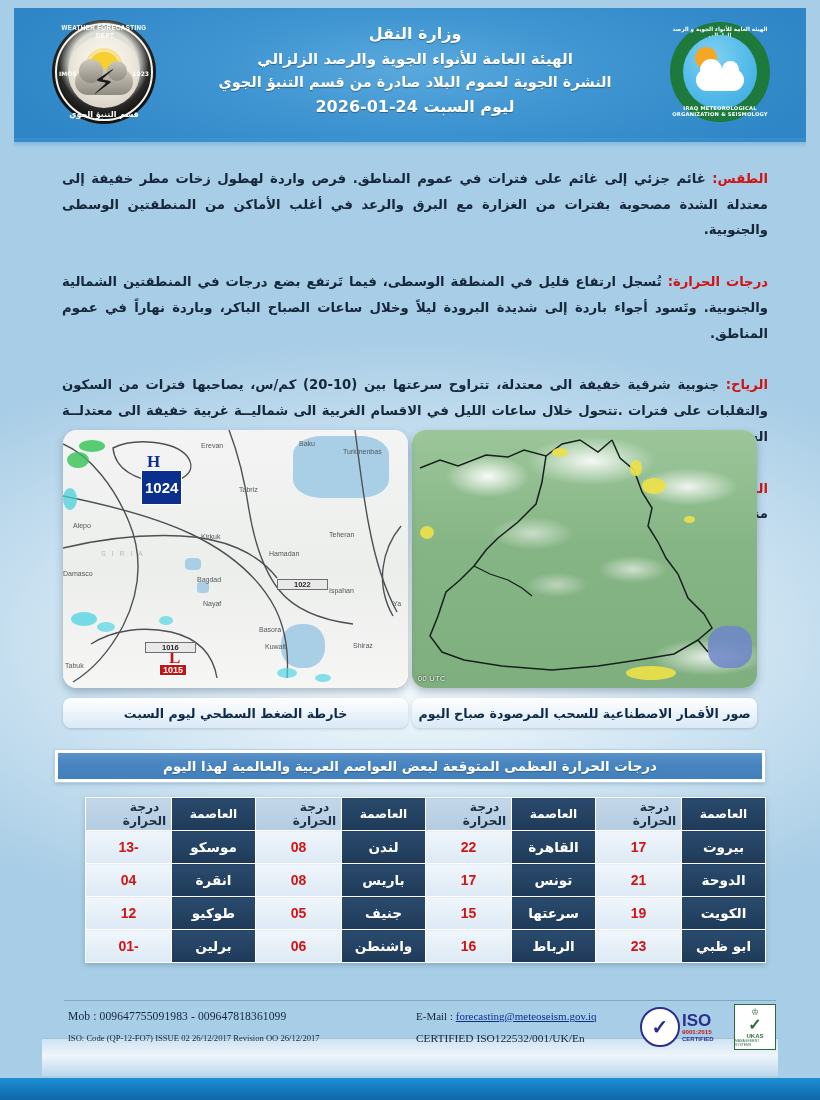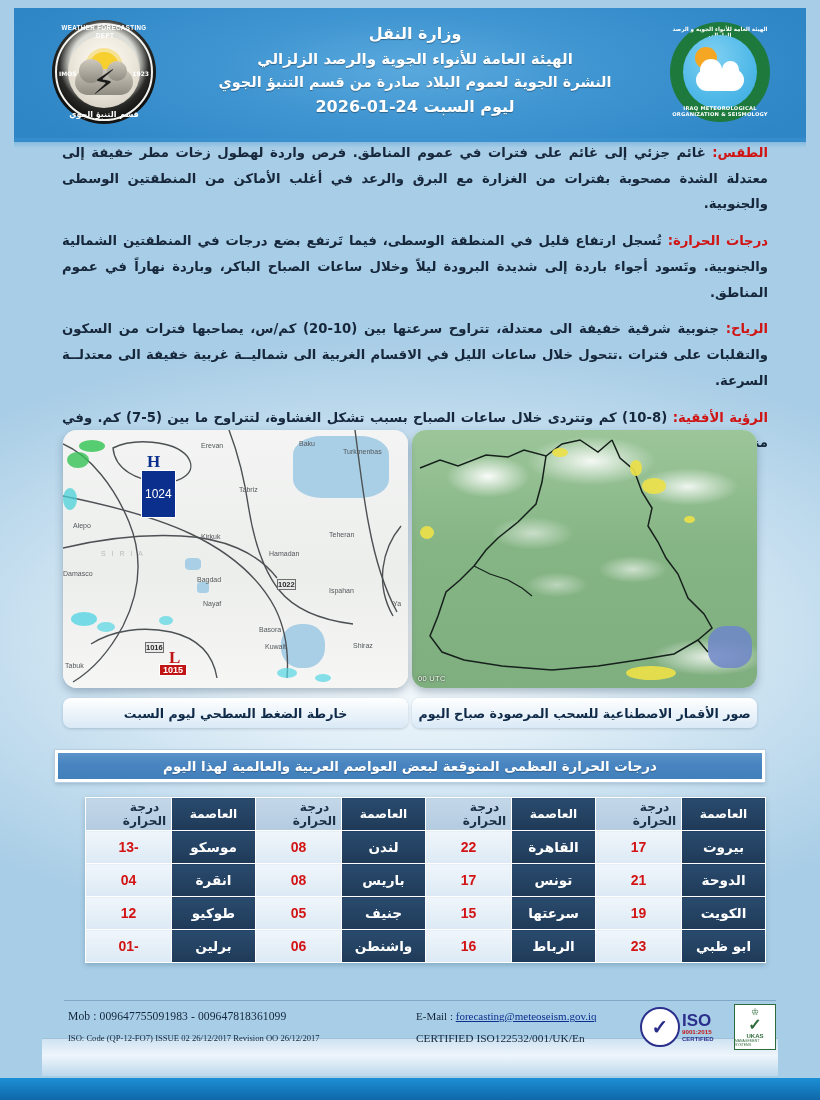--- a/index.html
+++ b/index.html
@@ -147,20 +147,21 @@
     text-align: justify;
     direction: rtl;
   }
   .para {
     font-size: 13.2px;
     line-height: 1.95;
     color: #16273b;
     font-weight: bold;
     margin-bottom: 11px;
     text-align: justify;
+    margin-top: 26px;
   }
   .para:last-child { margin-bottom: 0; }
   .lbl { color: #d01414; font-weight: bold; }
 
   
   .maps {
     position: absolute;
     top: 430px; left: 0; right: 0; height: 262px;
   }
   .panel {
@@ -203,30 +204,30 @@
     direction:ltr;
   }
   .pres .sea{ position:absolute; background:#a9cfe6; border-radius:30%; }
   .pres svg{ position:absolute; inset:0; width:100%; height:100%; }
   .pres .clabel{
     position:absolute; font-size:7px; color:#53575a;
     font-family:"Liberation Sans",sans-serif;
   }
   .pres .isoLbl{
     position:absolute; font-size:7.5px; font-weight:bold; color:#2b2b2b;
-    background:#e8e9e8; padding:0 0; border:1px solid #6d6f6e;
+    background:#e8e9e8; padding:0 16px; border:1px solid #6d6f6e;
     font-family:"Liberation Sans",sans-serif;
   }
   .pres .hmark{
     position:absolute; color:#0b2f8c; font-weight:bold; font-size:17px;
     font-family:"Liberation Serif", serif;
   }
   .pres .hval{
-    position:absolute; background:#0b2f8c; color:#fff; font-size:12px; font-weight:normal;
-    padding:16px 3px; border:1px solid #fff; font-family:"Liberation Sans",sans-serif;
+    position:absolute; background:#0b2f8c; color:#fff; font-size:15px; font-weight:bold;
+    padding:8px 3px; border:1px solid #fff; font-family:"Liberation Sans",sans-serif;
   }
   .pres .lmark{
     position:absolute; color:#c11414; font-weight:bold; font-size:17px;
     font-family:"Liberation Serif", serif;
   }
   .pres .lval{
     position:absolute; background:#c11414; color:#fff; font-size:9px; font-weight:bold;
     padding:0 3px; border:1px solid #fff; font-family:"Liberation Sans",sans-serif;
   }
   .pres .precip{ position:absolute; border-radius:50%; }

